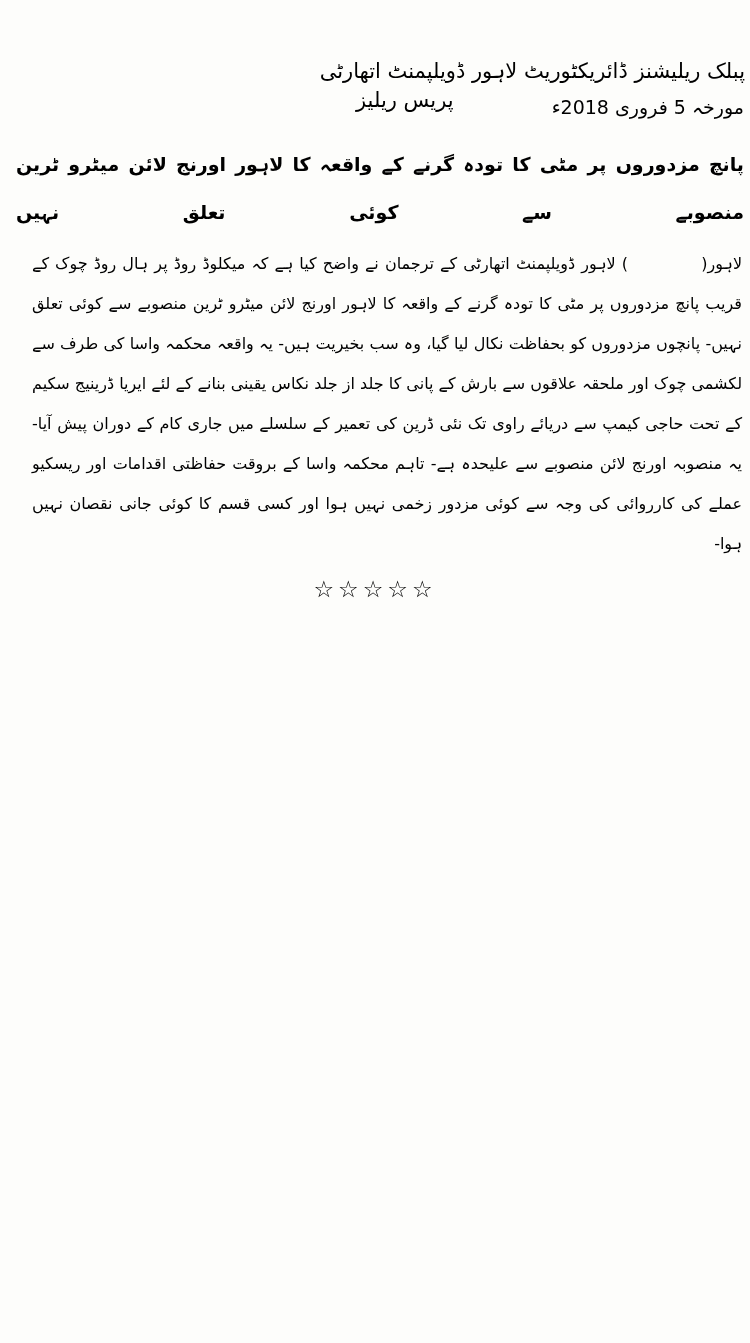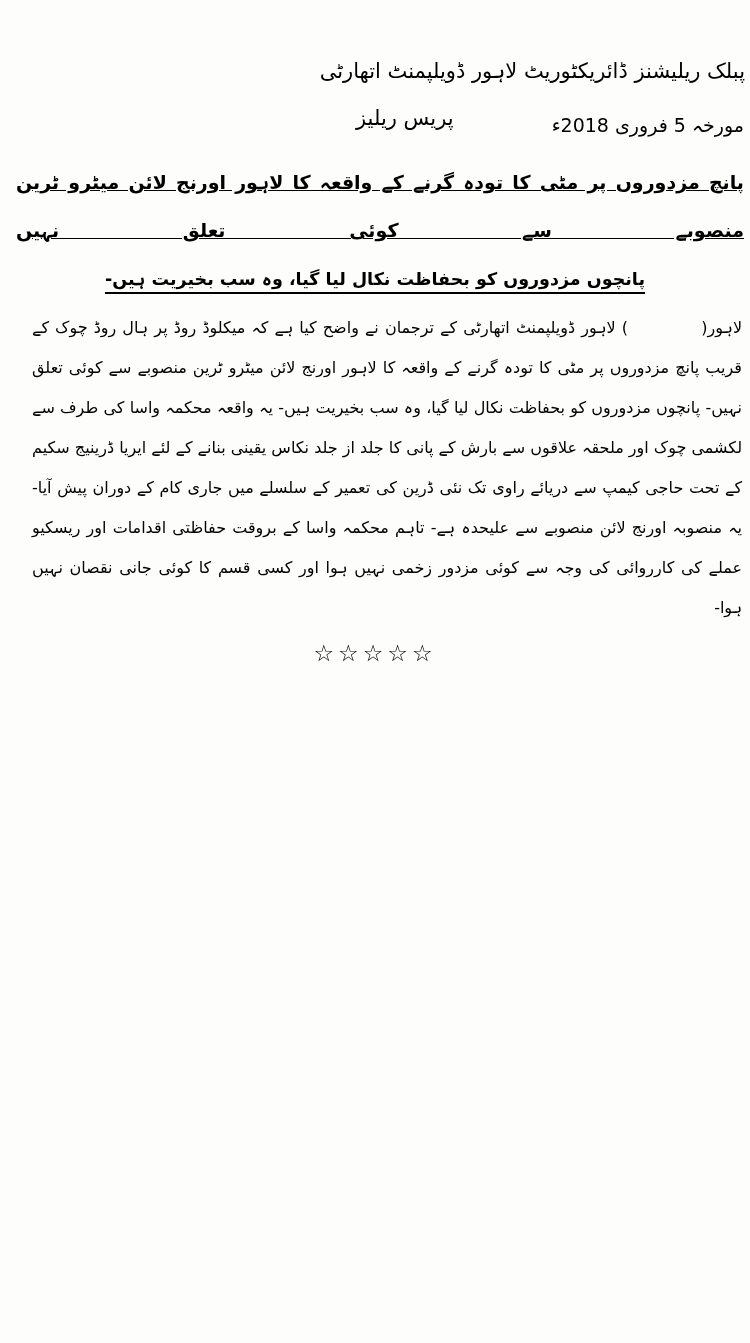--- a/index.html
+++ b/index.html
@@ -18,21 +18,20 @@
     padding-top: 56px;
     padding-right: 5px;
     text-align: right;
     font-size: 21px;
     line-height: 1.45;
     direction: rtl;
   }
   .meta-row {
     position: relative;
     height: 42px;
-    margin-top: 18px;
   }
   .date-label {
     position: absolute;
     top: 10px;
     right: 6px;
     font-size: 19px;
     direction: rtl;
     unicode-bidi: plaintext;
   }
   .press-label {
@@ -46,21 +45,20 @@
     margin-top: 12px;
     padding: 0 6px 0 16px;
     direction: rtl;
     font-weight: bold;
     font-size: 19px;
   }
   .headline-line {
     text-align: justify;
     text-align-last: justify;
     line-height: 48px;
-    text-decoration: underline;
   }
   .subheadline {
     margin-top: 4px;
     direction: rtl;
     text-align: center;
     font-weight: bold;
     font-size: 17.5px;
     line-height: 42px;
     text-decoration: underline;
     text-underline-offset: 7px;
@@ -91,19 +89,18 @@
 
   <div class="meta-row">
     <span class="press-label">پریس ریلیز</span>
     <span class="date-label">مورخہ 5 فروری 2018ء</span>
   </div>
 
   <div class="headline">
     <div class="headline-line">پانچ مزدوروں پر مٹی کا تودہ گرنے کے واقعہ کا لاہور اورنج لائن میٹرو ٹرین منصوبے سے کوئی تعلق نہیں</div>
   </div>
 
-  <div class="subheadline">پانچوں مزدوروں کو بحفاظت نکال لیا گیا، وہ سب بخیریت ہیں-</div>
 
   <p class="body-text">لاہور(&nbsp;&nbsp;&nbsp;&nbsp;&nbsp;&nbsp;&nbsp;&nbsp;&nbsp;&nbsp;&nbsp;&nbsp;) لاہور ڈویلپمنٹ اتھارٹی کے ترجمان نے واضح کیا ہے کہ میکلوڈ روڈ پر ہال روڈ چوک کے قریب پانچ مزدوروں پر مٹی کا تودہ گرنے کے واقعہ کا لاہور اورنج لائن میٹرو ٹرین منصوبے سے کوئی تعلق نہیں- پانچوں مزدوروں کو بحفاظت نکال لیا گیا، وہ سب بخیریت ہیں- یہ واقعہ محکمہ واسا کی طرف سے لکشمی چوک اور ملحقہ علاقوں سے بارش کے پانی کا جلد از جلد نکاس یقینی بنانے کے لئے ایریا ڈرینیج سکیم کے تحت حاجی کیمپ سے دریائے راوی تک نئی ڈرین کی تعمیر کے سلسلے میں جاری کام کے دوران پیش آیا- یہ منصوبہ اورنج لائن منصوبے سے علیحدہ ہے- تاہم محکمہ واسا کے بروقت حفاظتی اقدامات اور ریسکیو عملے کی کارروائی کی وجہ سے کوئی مزدور زخمی نہیں ہوا اور کسی قسم کا کوئی جانی نقصان نہیں ہوا-</p>
 
   <div class="stars">☆☆☆☆☆</div>
 
 </div>
 
 </body></html>

